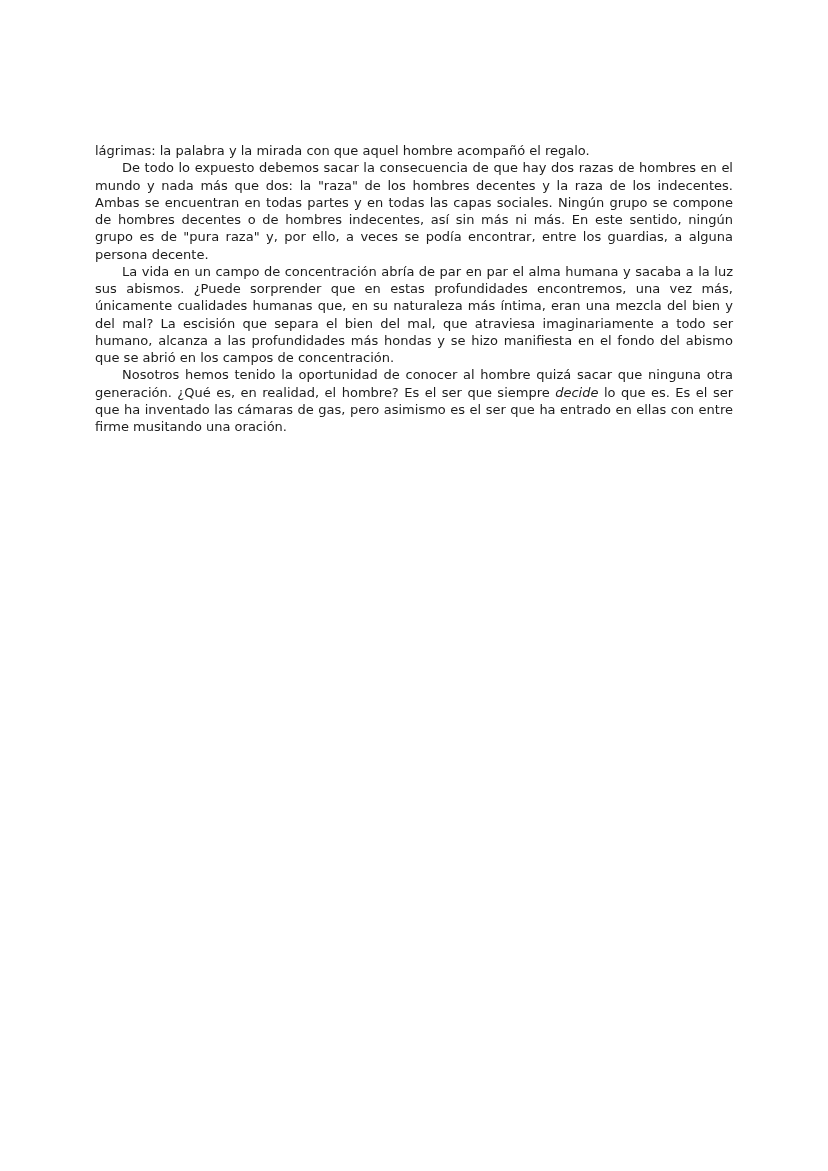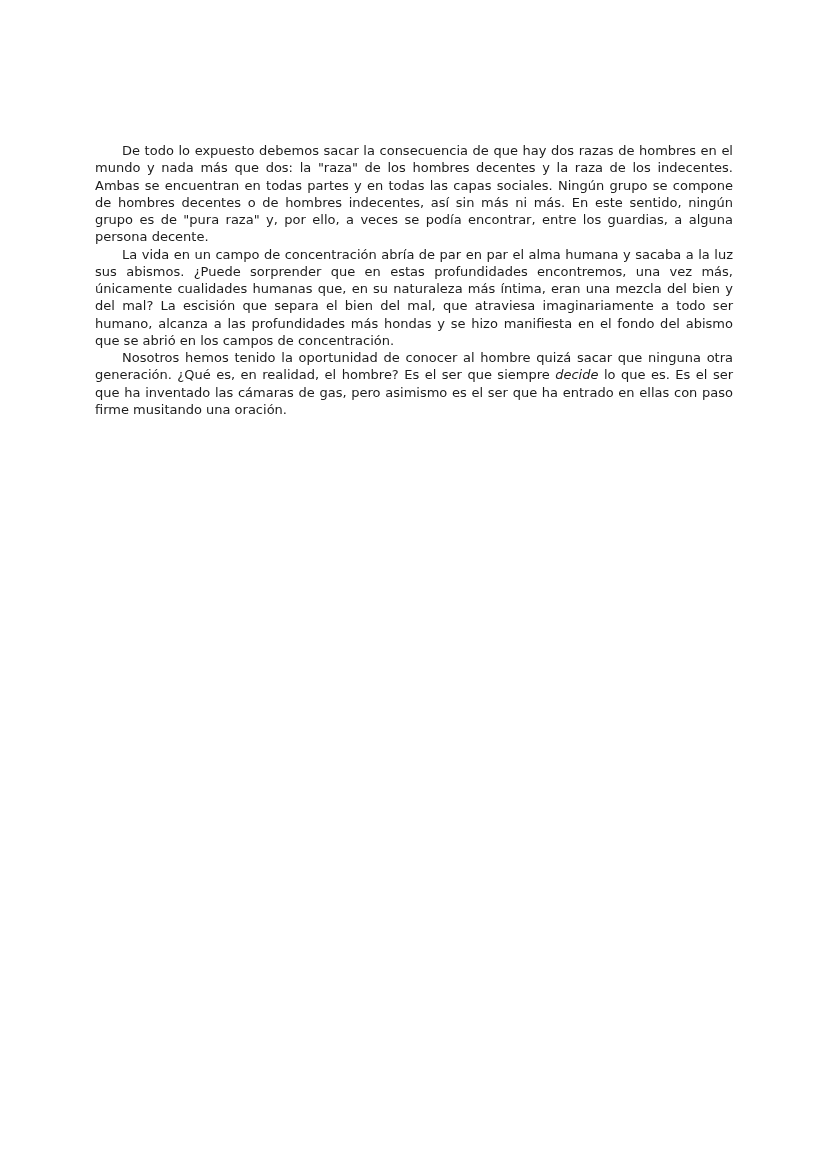--- a/index.html
+++ b/index.html
@@ -34,19 +34,20 @@
   }
   .text-block em {
     font-style: italic;
   }
 </style>
 </head>
 <body>
 
 <div class="page">
   <div class="text-block">
+    <p>lágrimas: la palabra y la mirada con que aquel hombre acompañó el regalo.</p>
     <p class="indented">De todo lo expuesto debemos sacar la consecuencia de que hay dos razas de hombres en el mundo y nada más que dos: la "raza" de los hombres decentes y la raza de los indecentes. Ambas se encuentran en todas partes y en todas las capas sociales. Ningún grupo se compone de hombres decentes o de hombres indecentes, así sin más ni más. En este sentido, ningún grupo es de "pura raza" y, por ello, a veces se podía encontrar, entre los guardias, a alguna persona decente.</p>
     <p class="indented">La vida en un campo de concentración abría de par en par el alma humana y sacaba a la luz sus abismos. ¿Puede sorprender que en estas profundidades encontremos, una vez más, únicamente cualidades humanas que, en su naturaleza más íntima, eran una mezcla del bien y del mal? La escisión que separa el bien del mal, que atraviesa imaginariamente a todo ser humano, alcanza a las profundidades más hondas y se hizo manifiesta en el fondo del abismo que se abrió en los campos de concentración.</p>
     <p class="indented">
-      <span>Nosotros hemos tenido la oportunidad de conocer al hombre quizá sacar que ninguna otra generación. ¿Qué es, en realidad, el hombre? Es el ser que siempre </span><em>decide</em><span> lo que es. Es el ser que ha inventado las cámaras de gas, pero asimismo es el ser que ha entrado en ellas con paso firme musitando una oración.</span>
+      <span>Nosotros hemos tenido la oportunidad de conocer al hombre quizá sacar que ninguna otra generación. ¿Qué es, en realidad, el hombre? Es el ser que siempre </span><em>decide</em><span> lo que es. Es el ser que ha inventado las cámaras de gas, pero asimismo es el ser que ha entrado en ellas con entre firme musitando una oración.</span>
     </p>
   </div>
 </div>
 
 </body></html>

